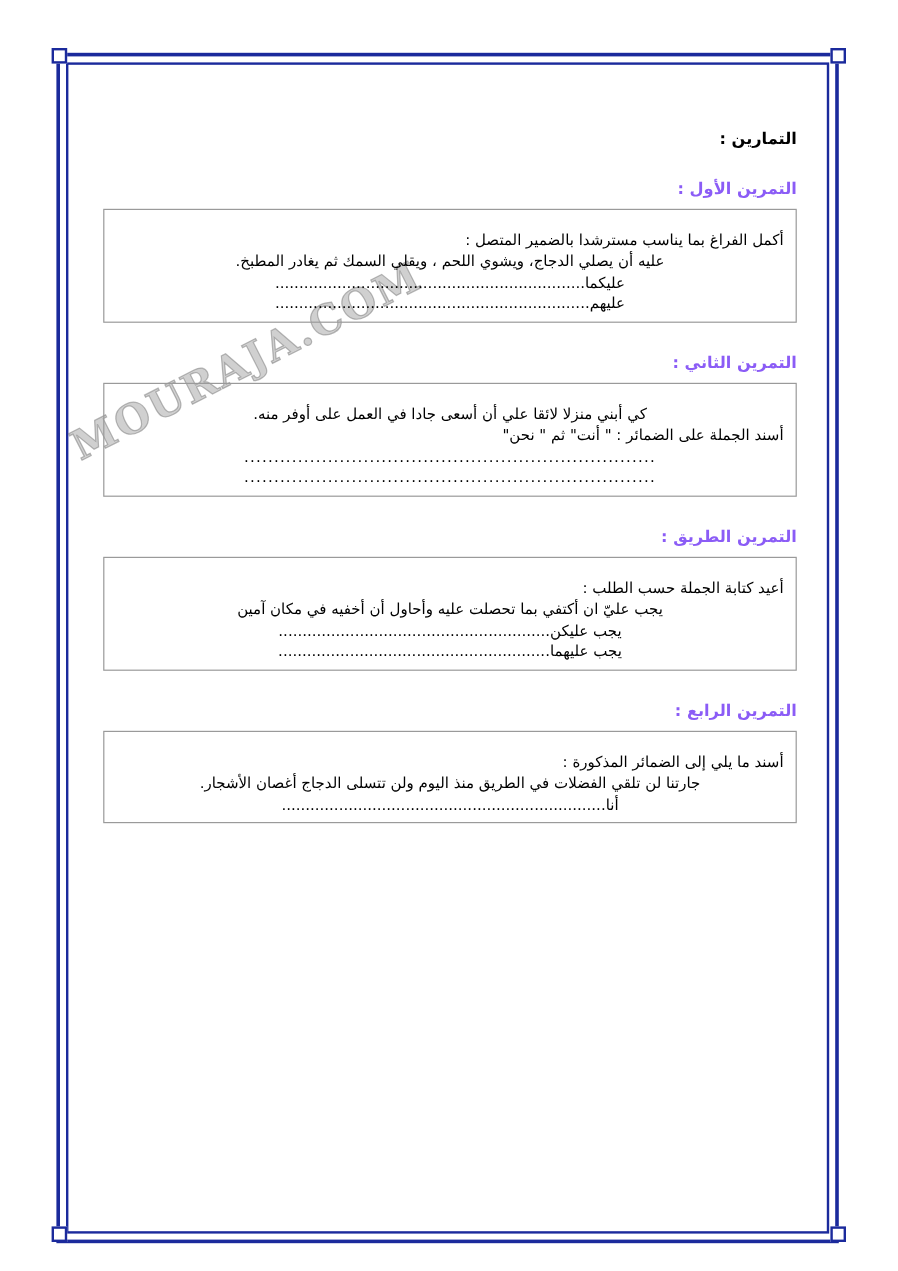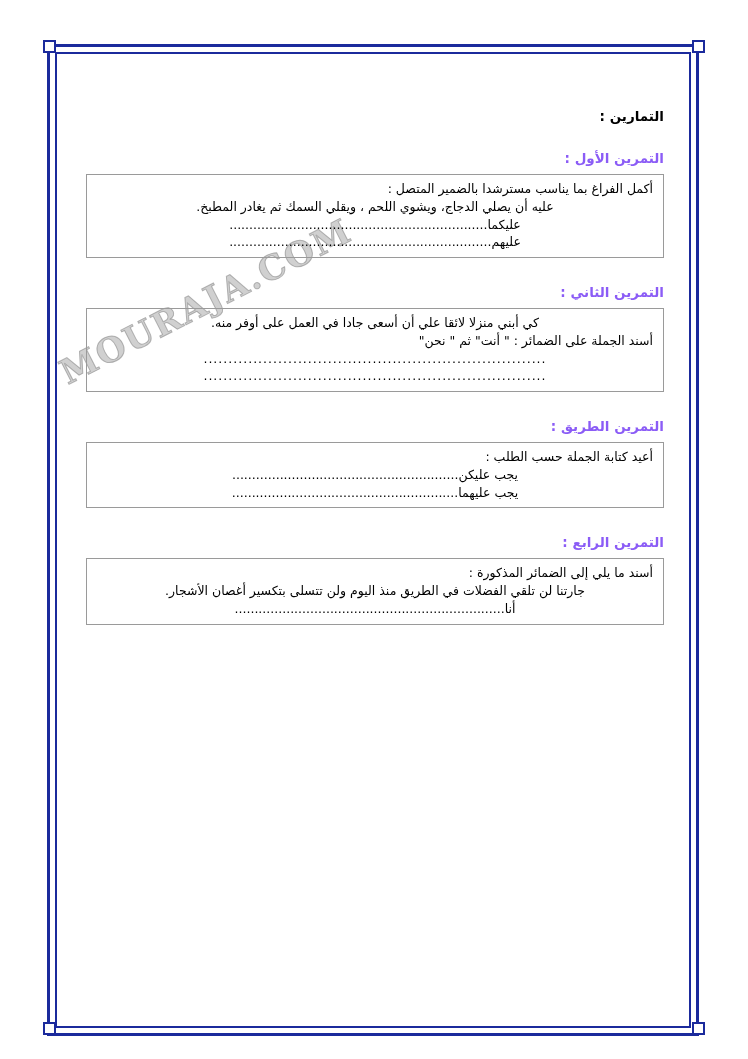--- a/index.html
+++ b/index.html
@@ -69,21 +69,21 @@
   .ex-heading {
     font-size: 13.5px;
     font-weight: bold;
     color: #8b5cf6;
     margin: 26px 6px 8px 0;
   }
 
   .ex-box {
     border: 1px solid #9a9a9a;
     box-sizing: border-box;
-    padding: 5px 10px 6px 10px;
+    padding: 16px 10px 6px 10px;
     margin: 0 6px 0 8px;
     background: transparent;
   }
 
   .ex-line {
     font-size: 12.5px;
     line-height: 1.42;
     color: #000000;
     white-space: nowrap;
   }
@@ -142,25 +142,26 @@
     <div class="ex-box">
       <div class="ex-line center">كي أبني منزلا لائقا علي أن أسعى جادا في العمل على أوفر منه.</div>
       <div class="ex-line right">أسند الجملة على الضمائر : " أنت" ثم " نحن"</div>
       <div class="ex-line center dots">.....................................................................</div>
       <div class="ex-line center dots">.....................................................................</div>
     </div>
 
     <div class="ex-heading">التمرين الطريق :</div>
     <div class="ex-box">
       <div class="ex-line right">أعيد كتابة الجملة حسب الطلب :</div>
+      <div class="ex-line center">يجب عليّ ان أكتفي بما تحصلت عليه وأحاول أن أخفيه في مكان آمين</div>
       <div class="ex-line center dots">يجب عليكن.........................................................</div>
       <div class="ex-line center dots">يجب عليهما.........................................................</div>
     </div>
 
     <div class="ex-heading">التمرين الرابع :</div>
     <div class="ex-box">
       <div class="ex-line right">أسند ما يلي إلى الضمائر المذكورة :</div>
-      <div class="ex-line center">جارتنا لن تلقي الفضلات في الطريق منذ اليوم ولن تتسلى بتكسير أغصان الأشجار.</div>
+      <div class="ex-line center">جارتنا لن تلقي الفضلات في الطريق منذ اليوم ولن تتسلى الدجاج أغصان الأشجار.</div>
       <div class="ex-line center dots">أنا....................................................................</div>
     </div>
 
   </div>
 </div>
 
 </body></html>

